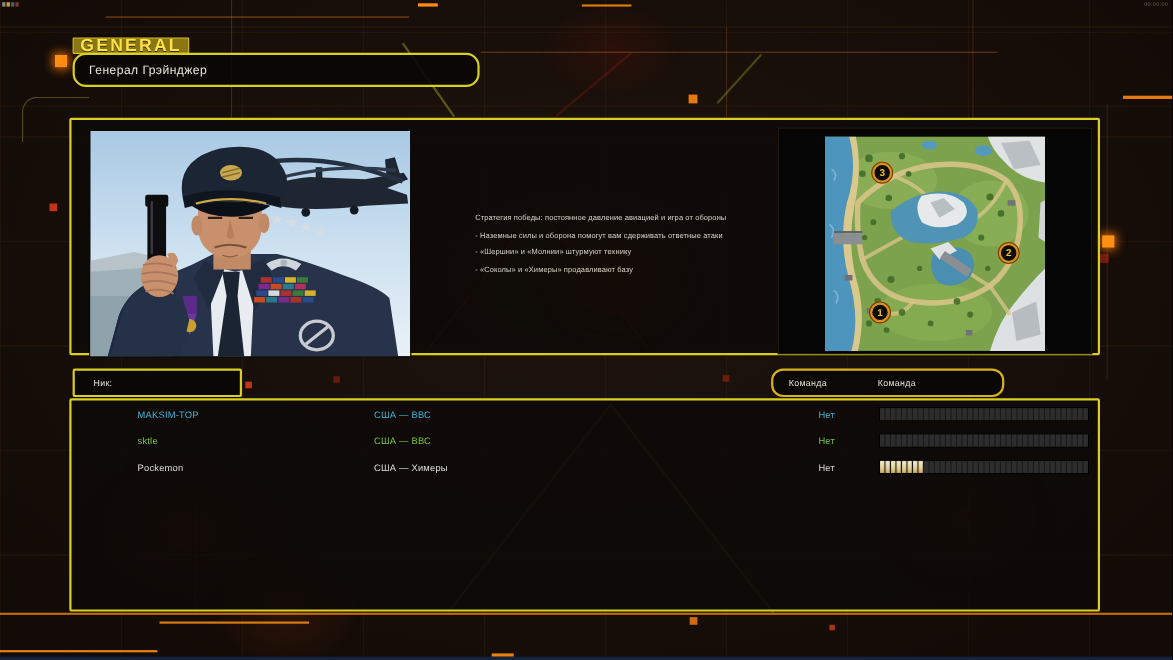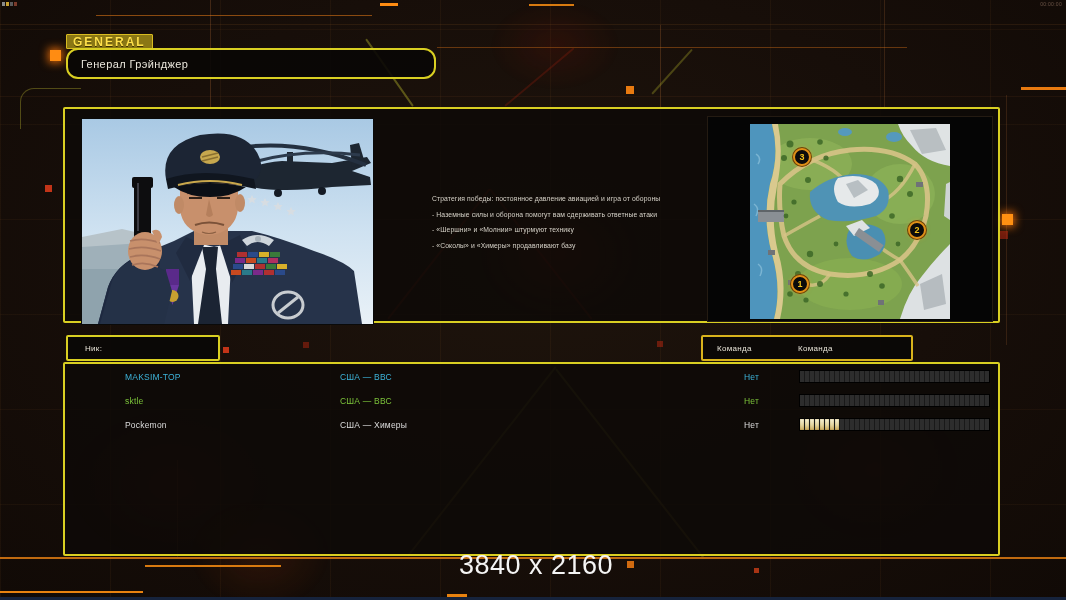--- a/index.html
+++ b/index.html
@@ -22,21 +22,21 @@
   .corner{border-top:1px solid rgba(175,170,45,.4);border-left:1px solid rgba(175,170,45,.4);border-top-left-radius:14px;}
 
   
   .panel{position:absolute;background:rgba(13,10,7,.84);border:2px solid #d9cf22;z-index:2;box-sizing:border-box;border-radius:2px;}
   .info-panel{left:63px;top:107px;width:937px;height:216px;}
   .list-panel{left:63px;top:362px;width:937px;height:194px;}
 
   
   .general-tab{position:absolute;left:66px;top:34px;z-index:3;
     background:#8a7714;border:1px solid #d8bc20;color:#ffe14a;
-    font-size:12px;font-weight:bold;letter-spacing:2px;padding:1px 6px 0 6px;height:12px;line-height:12px;
+    font-size:16px;font-weight:bold;letter-spacing:2px;padding:1px 6px 0 6px;height:12px;line-height:12px;
     text-shadow:0 1px 0 #3a3000;border-radius:1px;}
   .name-box{position:absolute;left:66px;top:48px;width:370px;height:31px;z-index:3;
     background:rgba(9,7,5,.9);border:2px solid #d9cf22;box-sizing:border-box;border-radius:12px;
     display:flex;align-items:center;}
   .name-box span{color:#eae6dc;font-size:11px;padding-left:13px;letter-spacing:.4px;}
 
   
   .portrait{position:absolute;left:17px;top:10px;width:291px;height:205px;background:#000;z-index:3;
     outline:1px solid #0a0a0a;}
   .portrait svg{display:block;}
@@ -55,21 +55,21 @@
     color:#f2c21a;font-size:9px;font-weight:bold;display:flex;align-items:center;justify-content:center;}
 
   
   .hdr-box{position:absolute;top:335px;height:26px;background:rgba(10,8,6,.92);
     border:2px solid #d9cf22;box-sizing:border-box;z-index:3;display:flex;align-items:center;border-radius:2px;}
   .hdr-box span{color:#e6e2d6;font-size:8px;letter-spacing:.3px;}
   .hdr-nick{left:66px;width:154px;}
   .hdr-nick span{padding-left:17px;}
   .hdr-general{left:317px;width:212px;}
   .hdr-general span{padding-left:14px;}
-  .hdr-team{left:701px;width:212px;border-color:#d9b31c;}
+  .hdr-team{left:701px;width:212px;border-color:#d9b31c;border-radius:11px;}
   .hdr-team .t1{padding-left:14px;}
   .hdr-team .t2{position:absolute;left:95px;}
 
   
   .player-row{position:absolute;left:0;width:100%;height:18px;}
   .player-row .cell{position:absolute;top:50%;transform:translateY(-50%);font-size:8.5px;color:var(--c,#ddd);letter-spacing:.2px;}
   .player-row .nick{left:23px;margin-left:37px;}
   .player-row .gen{left:275px;}
   .player-row .team{left:679px;}
   .bar{position:absolute;left:734px;top:2px;width:191px;height:13px;background:#191919;
@@ -476,14 +476,13 @@
           <div class="seg"></div>
           <div class="seg"></div>
           <div class="seg"></div>
           <div class="seg"></div>
           <div class="seg"></div>
           <div class="seg"></div>
         </div>
     </div>
   </div>
 
-  <div class="res-label">3840 x 2160</div>
 </div>
 
 </body></html>

